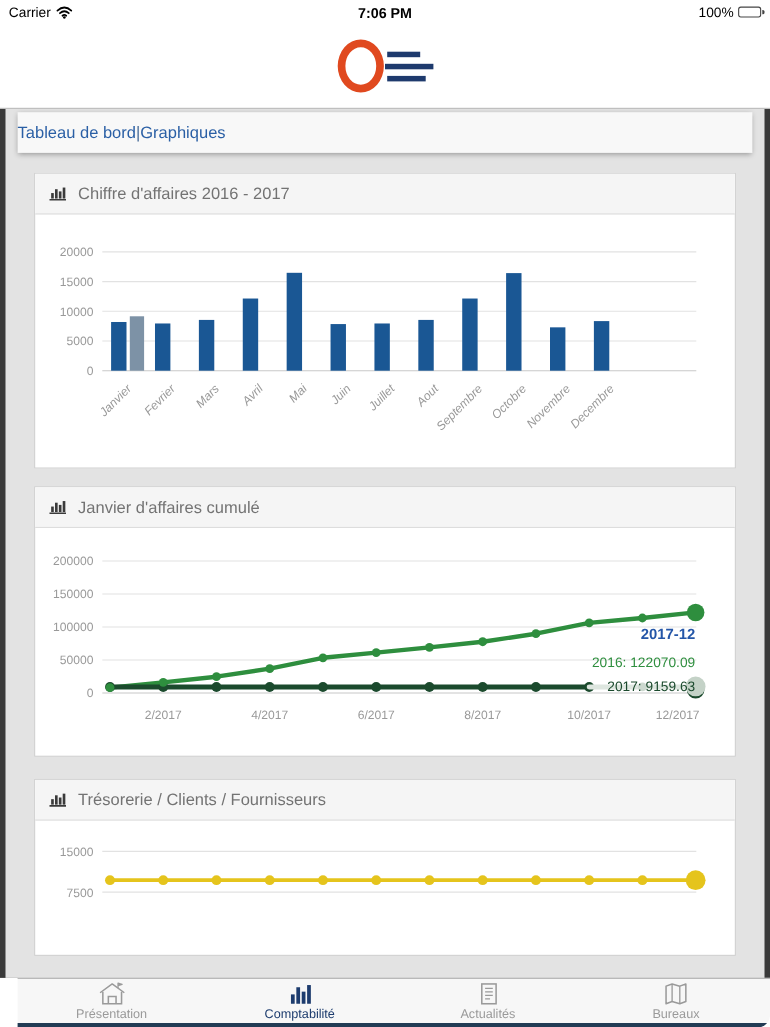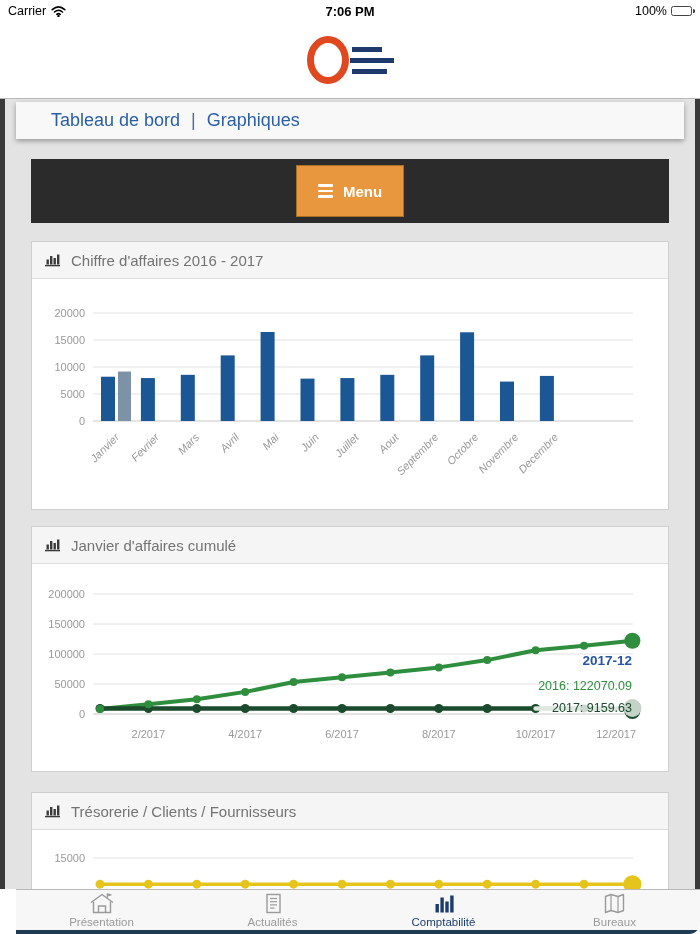--- a/index.html
+++ b/index.html
@@ -25,22 +25,22 @@
   .logo-bars span{height:5px;background:#1e3a6d;display:block;}
   .lb1{width:30px;margin-left:10px;}
   .lb2{width:44px;margin-left:8px;}
   .lb3{width:35px;margin-left:10px;}
 
   
   .bodyarea{position:absolute;top:99px;bottom:45px;left:0;right:0;background:#3a3a3a;overflow:hidden;}
   .bodyinner{position:absolute;top:0;bottom:0;left:5px;right:5px;background:#e3e3e3;overflow:hidden;}
 
   .breadcrumb{margin:3px 11px 0;height:37px;background:#f8f8f8;
-    box-shadow:0 2px 5px rgba(0,0,0,.35);display:flex;align-items:center;gap:11px;
-    padding-left:35px;font-size:18px;position:relative;z-index:2;}
+    box-shadow:0 2px 5px rgba(0,0,0,.35);display:flex;align-items:center;
+    font-size:15px;position:relative;z-index:2;}
   .breadcrumb a{color:#2a5fa5;text-decoration:none;cursor:pointer;}
   .bc-sep{color:#4a6d99;}
 
   .content{margin:0 26px;}
   .menubar{margin-top:20px;height:64px;background:#2b2b2b;display:flex;align-items:center;justify-content:center;}
   .menubtn{width:108px;height:52px;background:#e9973e;border:1px solid #a96f24;box-sizing:border-box;
     display:flex;align-items:center;justify-content:center;gap:10px;color:#fff;font-weight:bold;font-size:15px;cursor:pointer;}
   .hamburger{display:flex;flex-direction:column;gap:3px;}
   .hamburger span{width:15px;height:2.5px;background:#fff;border-radius:1px;display:block;}
 
@@ -104,30 +104,20 @@
     <div class="bodyinner">
 
       <div class="breadcrumb">
         <a>Tableau de bord</a>
         <span class="bc-sep">|</span>
         <a>Graphiques</a>
       </div>
 
       <div class="content">
 
-        <div class="menubar">
-          <div class="menubtn">
-            <span class="hamburger">
-                <span></span>
-                <span></span>
-                <span></span>
-              </span>
-            <span>Menu</span>
-          </div>
-        </div>
 
         <div class="card card-1">
           <div class="card-h">
             <svg width="17" height="14" viewBox="0 0 17 14">
               <rect x="2.5" y="6.5" width="2.4" height="5" fill="#3a3a3a"></rect>
               <rect x="6" y="3" width="2.4" height="8.5" fill="#3a3a3a"></rect>
               <rect x="9.5" y="5" width="2.4" height="6.5" fill="#3a3a3a"></rect>
               <rect x="13" y="1.5" width="2.4" height="10" fill="#3a3a3a"></rect>
               <line x1="1" y1="12.6" x2="16" y2="12.6" stroke="#3a3a3a" stroke-width="1.4"></line>
             </svg>
@@ -274,39 +264,39 @@
     <div class="tabbar">
       <div class="tab">
         <svg width="26" height="23" viewBox="0 0 26 23">
           <path d="M2 10.5 L13 2.5 L24 10.5" fill="none" stroke="currentColor" stroke-width="1.4" stroke-linejoin="round"></path>
           <path d="M18.3 6.2 V1.8 L22 2.9 L18.3 4" fill="none" stroke="currentColor" stroke-width="1.2" stroke-linejoin="round"></path>
           <path d="M4.5 9.5 V20.5 H21.5 V9.5" fill="none" stroke="currentColor" stroke-width="1.4"></path>
           <path d="M9.5 20.5 V14 H16.5 V20.5" fill="none" stroke="currentColor" stroke-width="1.4"></path>
         </svg>
         <span>Présentation</span>
       </div>
+      <div class="tab active">
+        <svg width="24" height="23" viewBox="0 0 24 23">
+          <rect x="3.5" y="12" width="3.4" height="8.5" fill="currentColor"></rect>
+          <rect x="8.4" y="5.5" width="3.4" height="15" fill="currentColor"></rect>
+          <rect x="13.3" y="9.5" width="3.4" height="11" fill="currentColor"></rect>
+          <rect x="18.2" y="3.5" width="3.4" height="17" fill="currentColor"></rect>
+        </svg>
+        <span>Comptabilité</span>
+      </div>
       <div class="tab">
         <svg width="22" height="23" viewBox="0 0 22 23">
           <rect x="5" y="2.5" width="13" height="18" fill="none" stroke="currentColor" stroke-width="1.4"></rect>
           <line x1="8" y1="6.5" x2="15" y2="6.5" stroke="currentColor" stroke-width="1.2"></line>
           <line x1="8" y1="9.7" x2="15" y2="9.7" stroke="currentColor" stroke-width="1.2"></line>
           <line x1="8" y1="12.9" x2="15" y2="12.9" stroke="currentColor" stroke-width="1.2"></line>
           <line x1="8" y1="16.1" x2="12.5" y2="16.1" stroke="currentColor" stroke-width="1.2"></line>
         </svg>
         <span>Actualités</span>
       </div>
-      <div class="tab active">
-        <svg width="24" height="23" viewBox="0 0 24 23">
-          <rect x="3.5" y="12" width="3.4" height="8.5" fill="currentColor"></rect>
-          <rect x="8.4" y="5.5" width="3.4" height="15" fill="currentColor"></rect>
-          <rect x="13.3" y="9.5" width="3.4" height="11" fill="currentColor"></rect>
-          <rect x="18.2" y="3.5" width="3.4" height="17" fill="currentColor"></rect>
-        </svg>
-        <span>Comptabilité</span>
-      </div>
       <div class="tab">
         <svg width="25" height="23" viewBox="0 0 25 23">
           <path d="M3.5 4.5 L9 2.5 L16 4.5 L21.5 2.5 V18.5 L16 20.5 L9 18.5 L3.5 20.5 Z" fill="none" stroke="currentColor" stroke-width="1.4" stroke-linejoin="round"></path>
           <line x1="9" y1="2.5" x2="9" y2="18.5" stroke="currentColor" stroke-width="1.2"></line>
           <line x1="16" y1="4.5" x2="16" y2="20.5" stroke="currentColor" stroke-width="1.2"></line>
         </svg>
         <span>Bureaux</span>
       </div>
     </div>
     <div class="bottomstrip"></div>

